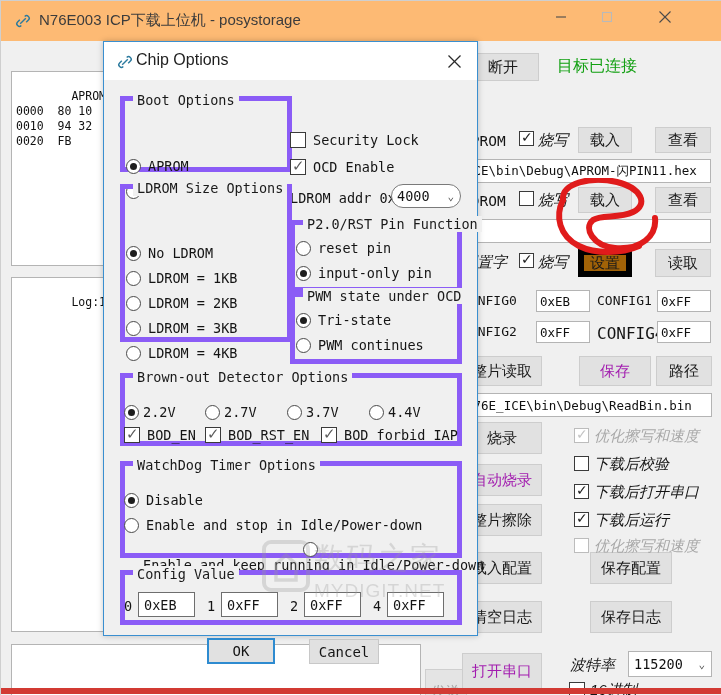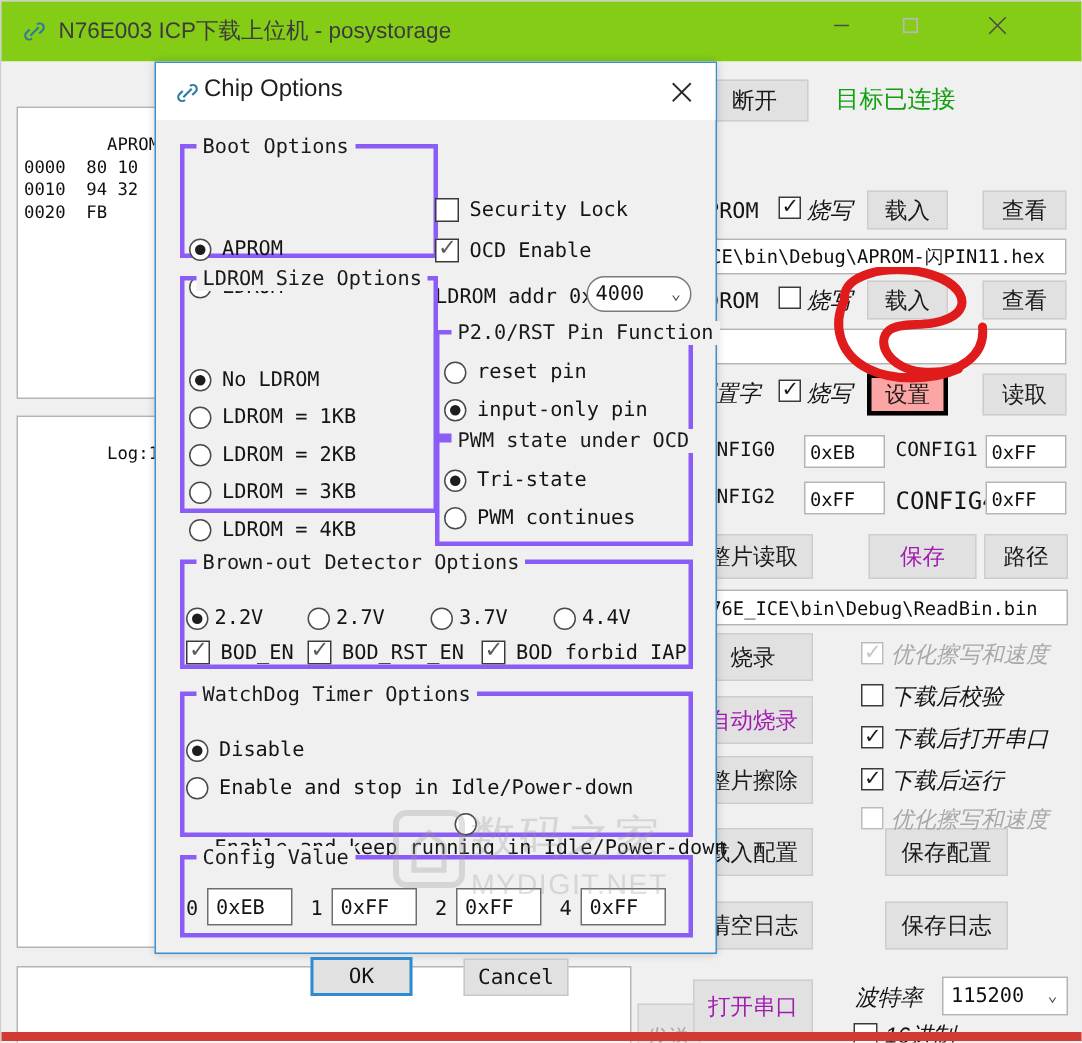--- a/index.html
+++ b/index.html
@@ -13,21 +13,21 @@
 
   
   .app-window {
     position: absolute; left: 0; top: 0; width: 721px; height: 695px;
     background: #f0f0f0;
     border: 1px solid #cfcfcf;
     box-sizing: border-box;
   }
   .titlebar {
     position: absolute; left: 0; top: 0; width: 721px; height: 40px;
-    background: #84cc16;
+    background: #fdba74;
     box-sizing: border-box;
   }
   .titlebar-icon {
     position: absolute; left: 13px; top: 11px; width: 18px; height: 18px;
     color: #2c7a9e;
   }
   .titlebar-text {
     position: absolute; left: 38px; top: 10px;
     font-size: 15px; color: #3c3c3c;
     font-family: "Liberation Sans", sans-serif;
@@ -89,21 +89,21 @@
 
   
   .rbtn {
     position: absolute;
     background: #e1e1e1; border: 1px solid #cdcdcd; box-sizing: border-box;
     font-size: 15px; color: #1a1a1a;
     display: flex; align-items: center; justify-content: center;
     font-family: "Liberation Sans", sans-serif;
   }
   .rbtn.disabled { color: #a21caf; }
-  .rbtn.focus { border: 3px solid #000000; background: #fca5a5; }
+  .rbtn.focus { border: 6px solid #000000; background: #a16207; }
   .rlabel {
     position: absolute; font-size: 14.5px; color: #141414;
     font-family: "DejaVu Sans Mono", monospace;
     white-space: nowrap;
   }
   .rlabel.cn { font-family: "Liberation Sans", sans-serif; font-size: 15px; font-style: italic; }
   .rtext {
     position: absolute; background: #ffffff; border: 1px solid #b4b4b4;
     box-sizing: border-box; font-family: "DejaVu Sans Mono", monospace;
     font-size: 12.5px; color: #101010;
@@ -155,21 +155,21 @@
   }
   .dlg-close {
     position: absolute; right: 6px; top: 5px; width: 34px; height: 28px;
     display: flex; align-items: center; justify-content: center;
     color: #2a2a2a;
   }
   .dlg-body { position: absolute; left: 0; top: 38px; width: 373px; height: 555px; }
 
   .group {
     position: absolute;
-    border: 3px solid #8b5cf6;
+    border: 5px solid #8b5cf6;
     box-sizing: border-box;
     background: transparent;
   }
   .group-title {
     position: absolute; top: -9px; left: 8px;
     background: #f0f0f0; padding: 0 4px;
     font-family: "DejaVu Sans Mono", monospace;
     font-size: 13.5px; color: #1a1a1a; white-space: nowrap;
   }
   .mono {

